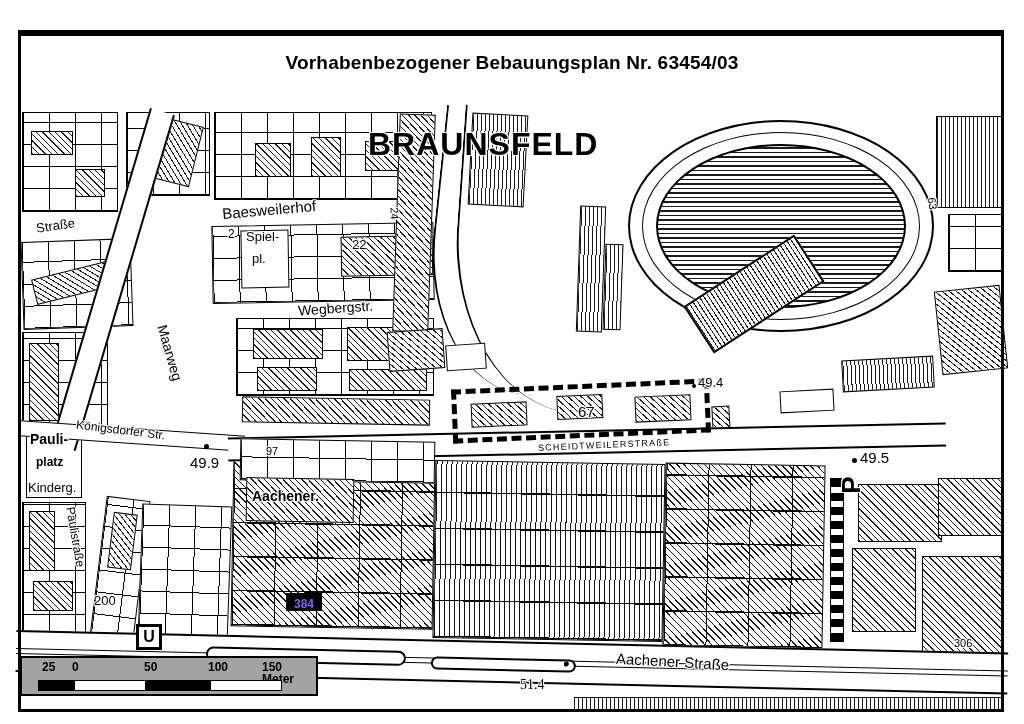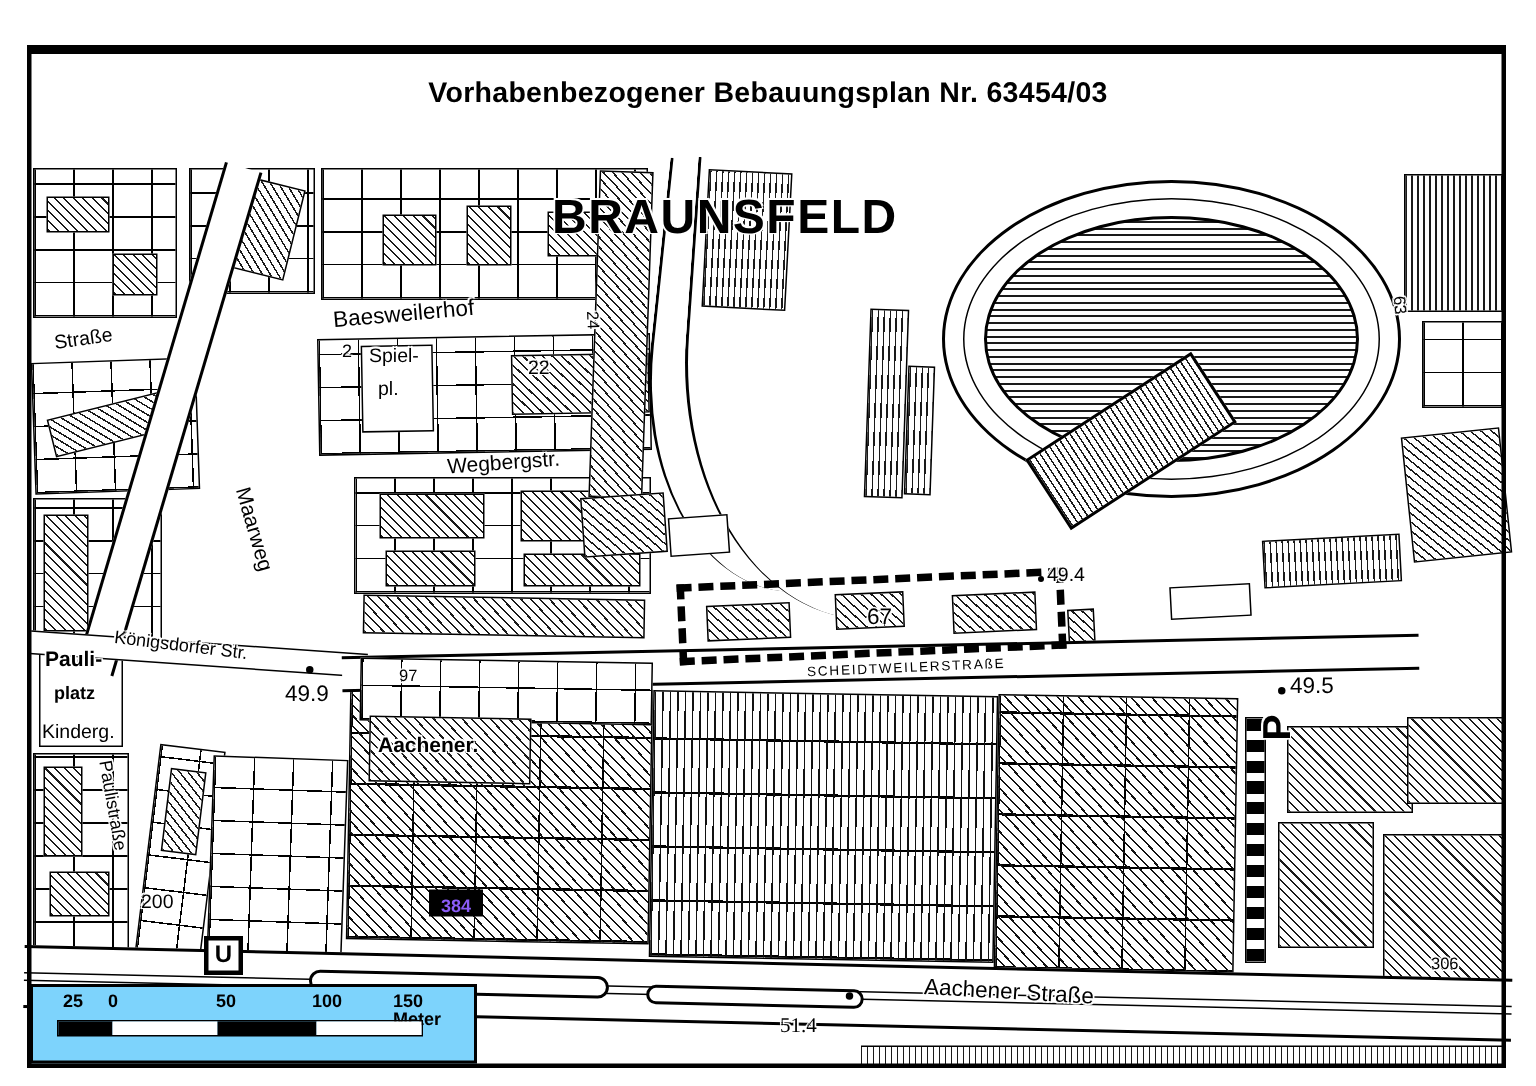--- a/index.html
+++ b/index.html
@@ -19,21 +19,21 @@
   .parcels-v{background-image:repeating-linear-gradient(90deg,#111 0,#111 1px,transparent 1px,transparent 5px),
         repeating-linear-gradient(0deg,#000 0,#000 1.5px,transparent 1.5px,transparent 36px);border:1.5px solid #000;}
   .parcels-d{background-image:repeating-linear-gradient(45deg,#111 0,#111 1px,transparent 1px,transparent 5px),
         repeating-linear-gradient(0deg,#000 0,#000 1.5px,transparent 1.5px,transparent 34px),
         repeating-linear-gradient(90deg,#000 0,#000 1px,transparent 1px,transparent 42px);border:1.5px solid #000;}
   .lbl{position:absolute;color:#000;white-space:nowrap;z-index:6;line-height:1;
        text-shadow:-1px -1px 0 #fff,1px -1px 0 #fff,-1px 1px 0 #fff,1px 1px 0 #fff,0 0 2px #fff;}
   .dot{position:absolute;width:5px;height:5px;background:#000;border-radius:50%;z-index:6;}
   .street{position:absolute;box-sizing:border-box;background:#fff;z-index:2;}
   .dashedbox{position:absolute;box-sizing:border-box;border:5px dashed #000;background:transparent;z-index:5;}
-  .scalebox{position:absolute;left:20px;top:656px;width:298px;height:53px;background:#7dd3fc;
+  .scalebox{position:absolute;left:20px;top:656px;width:298px;height:40px;background:#a3a3a3;
             border:2.5px solid #000;box-sizing:border-box;z-index:10;}
   .scalebox .num{position:absolute;top:3px;font-size:12px;font-weight:bold;line-height:1;}
   .bar{position:absolute;left:16px;top:22px;height:9px;border:1px solid #000;display:flex;box-sizing:content-box;}
   .seg{height:100%;}
   .seg.k{background:#000;} .seg.w{background:#fff;}
   .ubox{position:absolute;left:136px;top:624px;width:26px;height:26px;background:#fff;border:3px solid #000;
         box-sizing:border-box;z-index:7;display:flex;align-items:center;justify-content:center;
         font-weight:bold;font-size:16px;}
   .blackbox{position:absolute;left:286px;top:593px;width:36px;height:18px;background:#000;z-index:6;
         display:flex;align-items:flex-end;justify-content:center;color:#8b5cf6;font-weight:bold;font-size:12px;}

